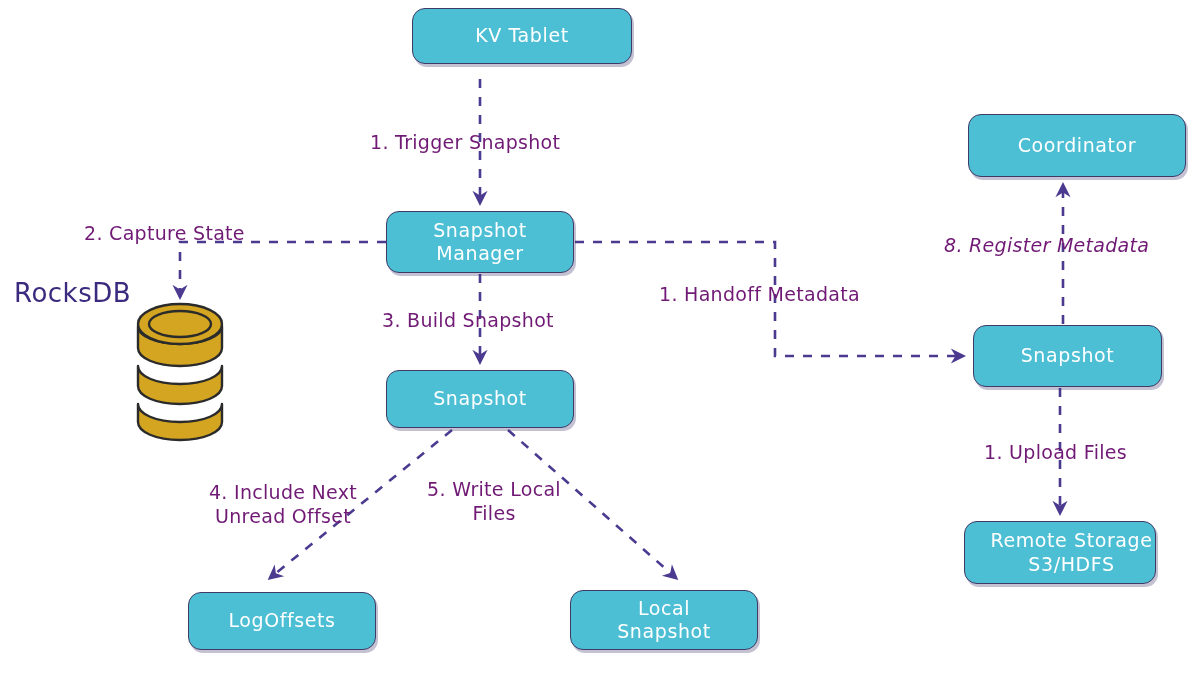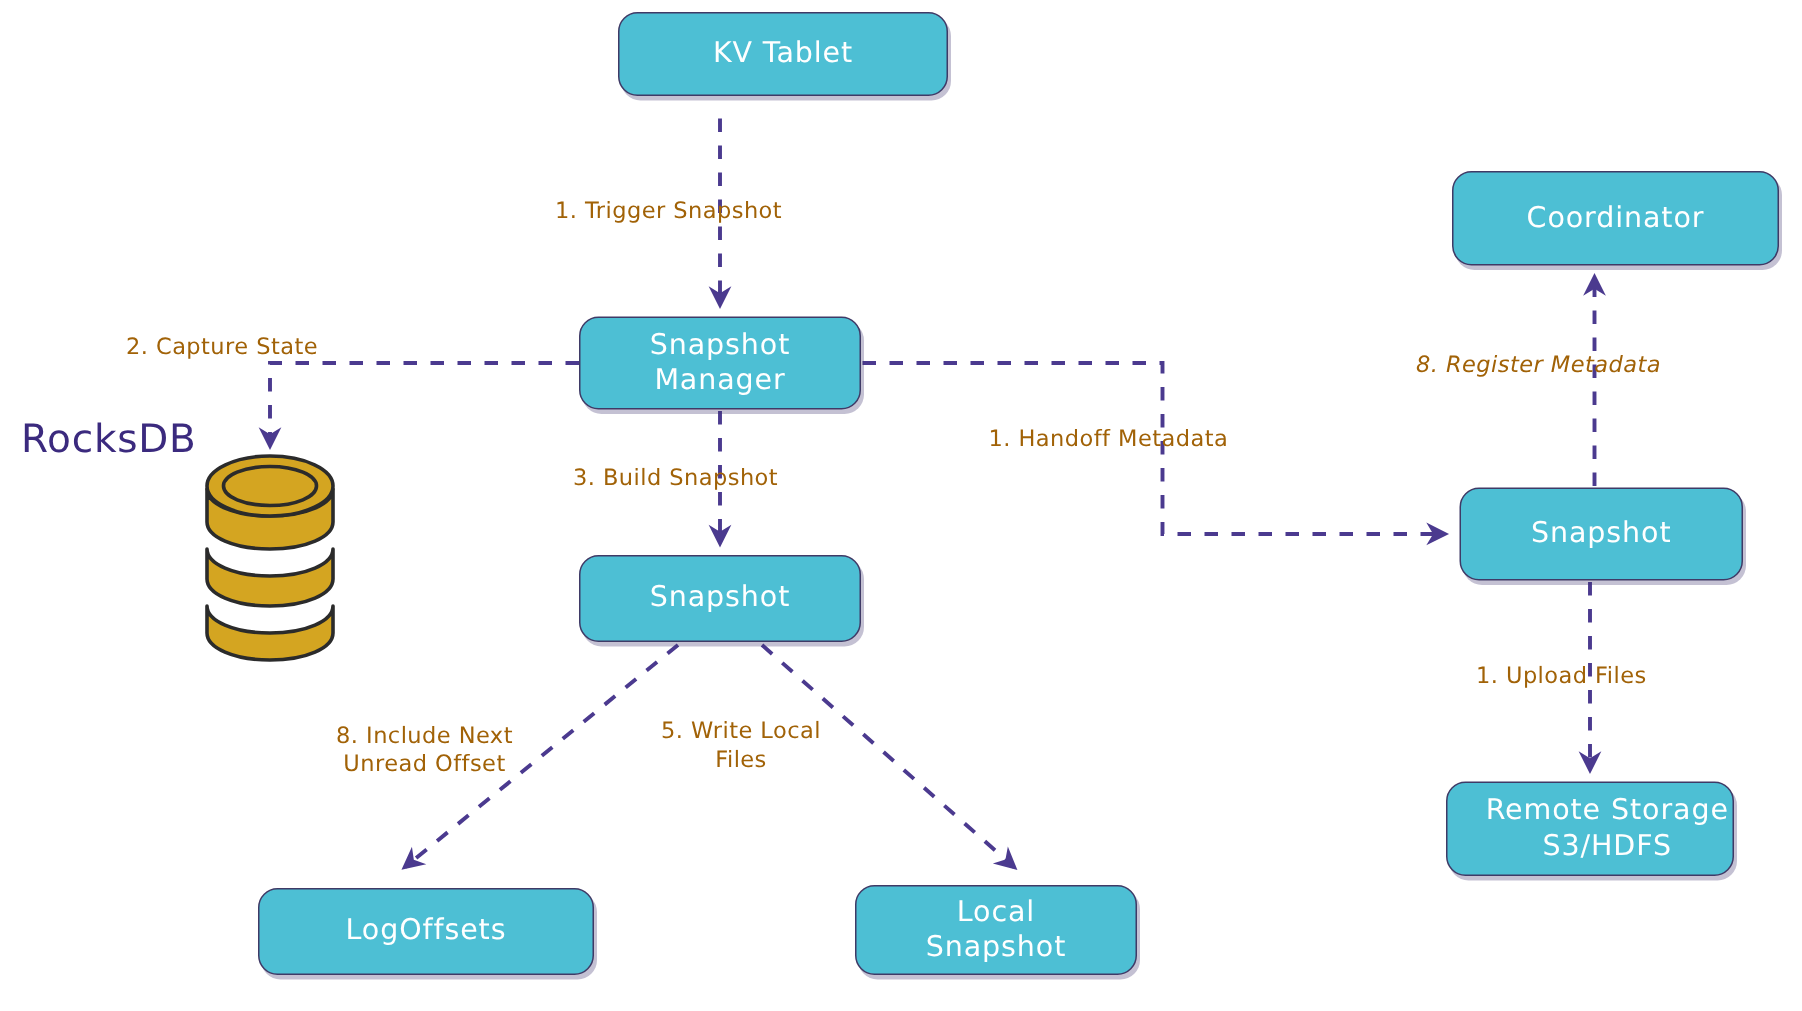--- a/index.html
+++ b/index.html
@@ -38,23 +38,23 @@
     line-height: 1.22;
     box-shadow: 2px 3px 0 rgba(60,50,110,0.30);
     user-select: none;
   }
   .node .nl {
     display: block;
     white-space: pre-line;
   }
   .edge-label {
     position: absolute;
-    color: #a16207;
+    color: #701a75;
     font-family: "DejaVu Sans", sans-serif;
-    font-size: 15px;
+    font-size: 19px;
     letter-spacing: 0.3px;
     line-height: 1.24;
     white-space: pre-line;
     user-select: none;
   }
   .edge-label.center { text-align: center; }
   .edge-label.left   { text-align: left; }
   .db-label {
     position: absolute;
     color: #3B2A7E;
@@ -110,40 +110,40 @@
 <div class="node" style="left: 396px; top: 8px; width: 220px; height: 56px; margin-left: 16px;">
   <span class="nl">KV Tablet</span>
 </div>
 <div class="node" style="left: 386px; top: 211px; width: 188px; height: 62px;">
   <span class="nl">Snapshot
 Manager</span>
 </div>
 <div class="node" style="left: 386px; top: 370px; width: 188px; height: 58px;">
   <span class="nl">Snapshot</span>
 </div>
-<div class="node" style="left: 172px; top: 592px; width: 224px; height: 58px;">
+<div class="node" style="left: 188px; top: 592px; width: 188px; height: 58px;">
   <span class="nl">LogOffsets</span>
 </div>
 <div class="node" style="left: 570px; top: 590px; width: 188px; height: 60px;">
   <span class="nl">Local
 Snapshot</span>
 </div>
 <div class="node" style="left: 968px; top: 114px; width: 218px; height: 63px;">
   <span class="nl">Coordinator</span>
 </div>
 <div class="node" style="left: 973px; top: 325px; width: 189px; height: 62px;">
   <span class="nl">Snapshot</span>
 </div>
 <div class="node" style="left: 964px; top: 521px; width: 192px; height: 63px; padding-left: 23px;">
   <span class="nl">Remote Storage
 S3/HDFS</span>
 </div>
 
 <div class="edge-label left" style="left: 370px; top: 131px;">1. Trigger Snapshot</div>
 <div class="edge-label left" style="left: 84px; top: 222px;">2. Capture State</div>
 <div class="edge-label left" style="left: 382px; top: 309px;">3. Build Snapshot</div>
-<div class="edge-label center" style="left: 283px; top: 481px; transform: translateX(-50%);">8. Include Next
+<div class="edge-label center" style="left: 283px; top: 481px; transform: translateX(-50%);">4. Include Next
 Unread Offset</div>
 <div class="edge-label center" style="left: 494px; top: 478px; transform: translateX(-50%);">5. Write Local
 Files</div>
 <div class="edge-label left" style="left: 659px; top: 283px;">1. Handoff Metadata</div>
 <div class="edge-label left" style="left: 984px; top: 441px;">1. Upload Files</div>
 <div class="edge-label left" style="left: 944px; top: 234px; font-style: italic;">8. Register Metadata</div>
 
 </body></html>

